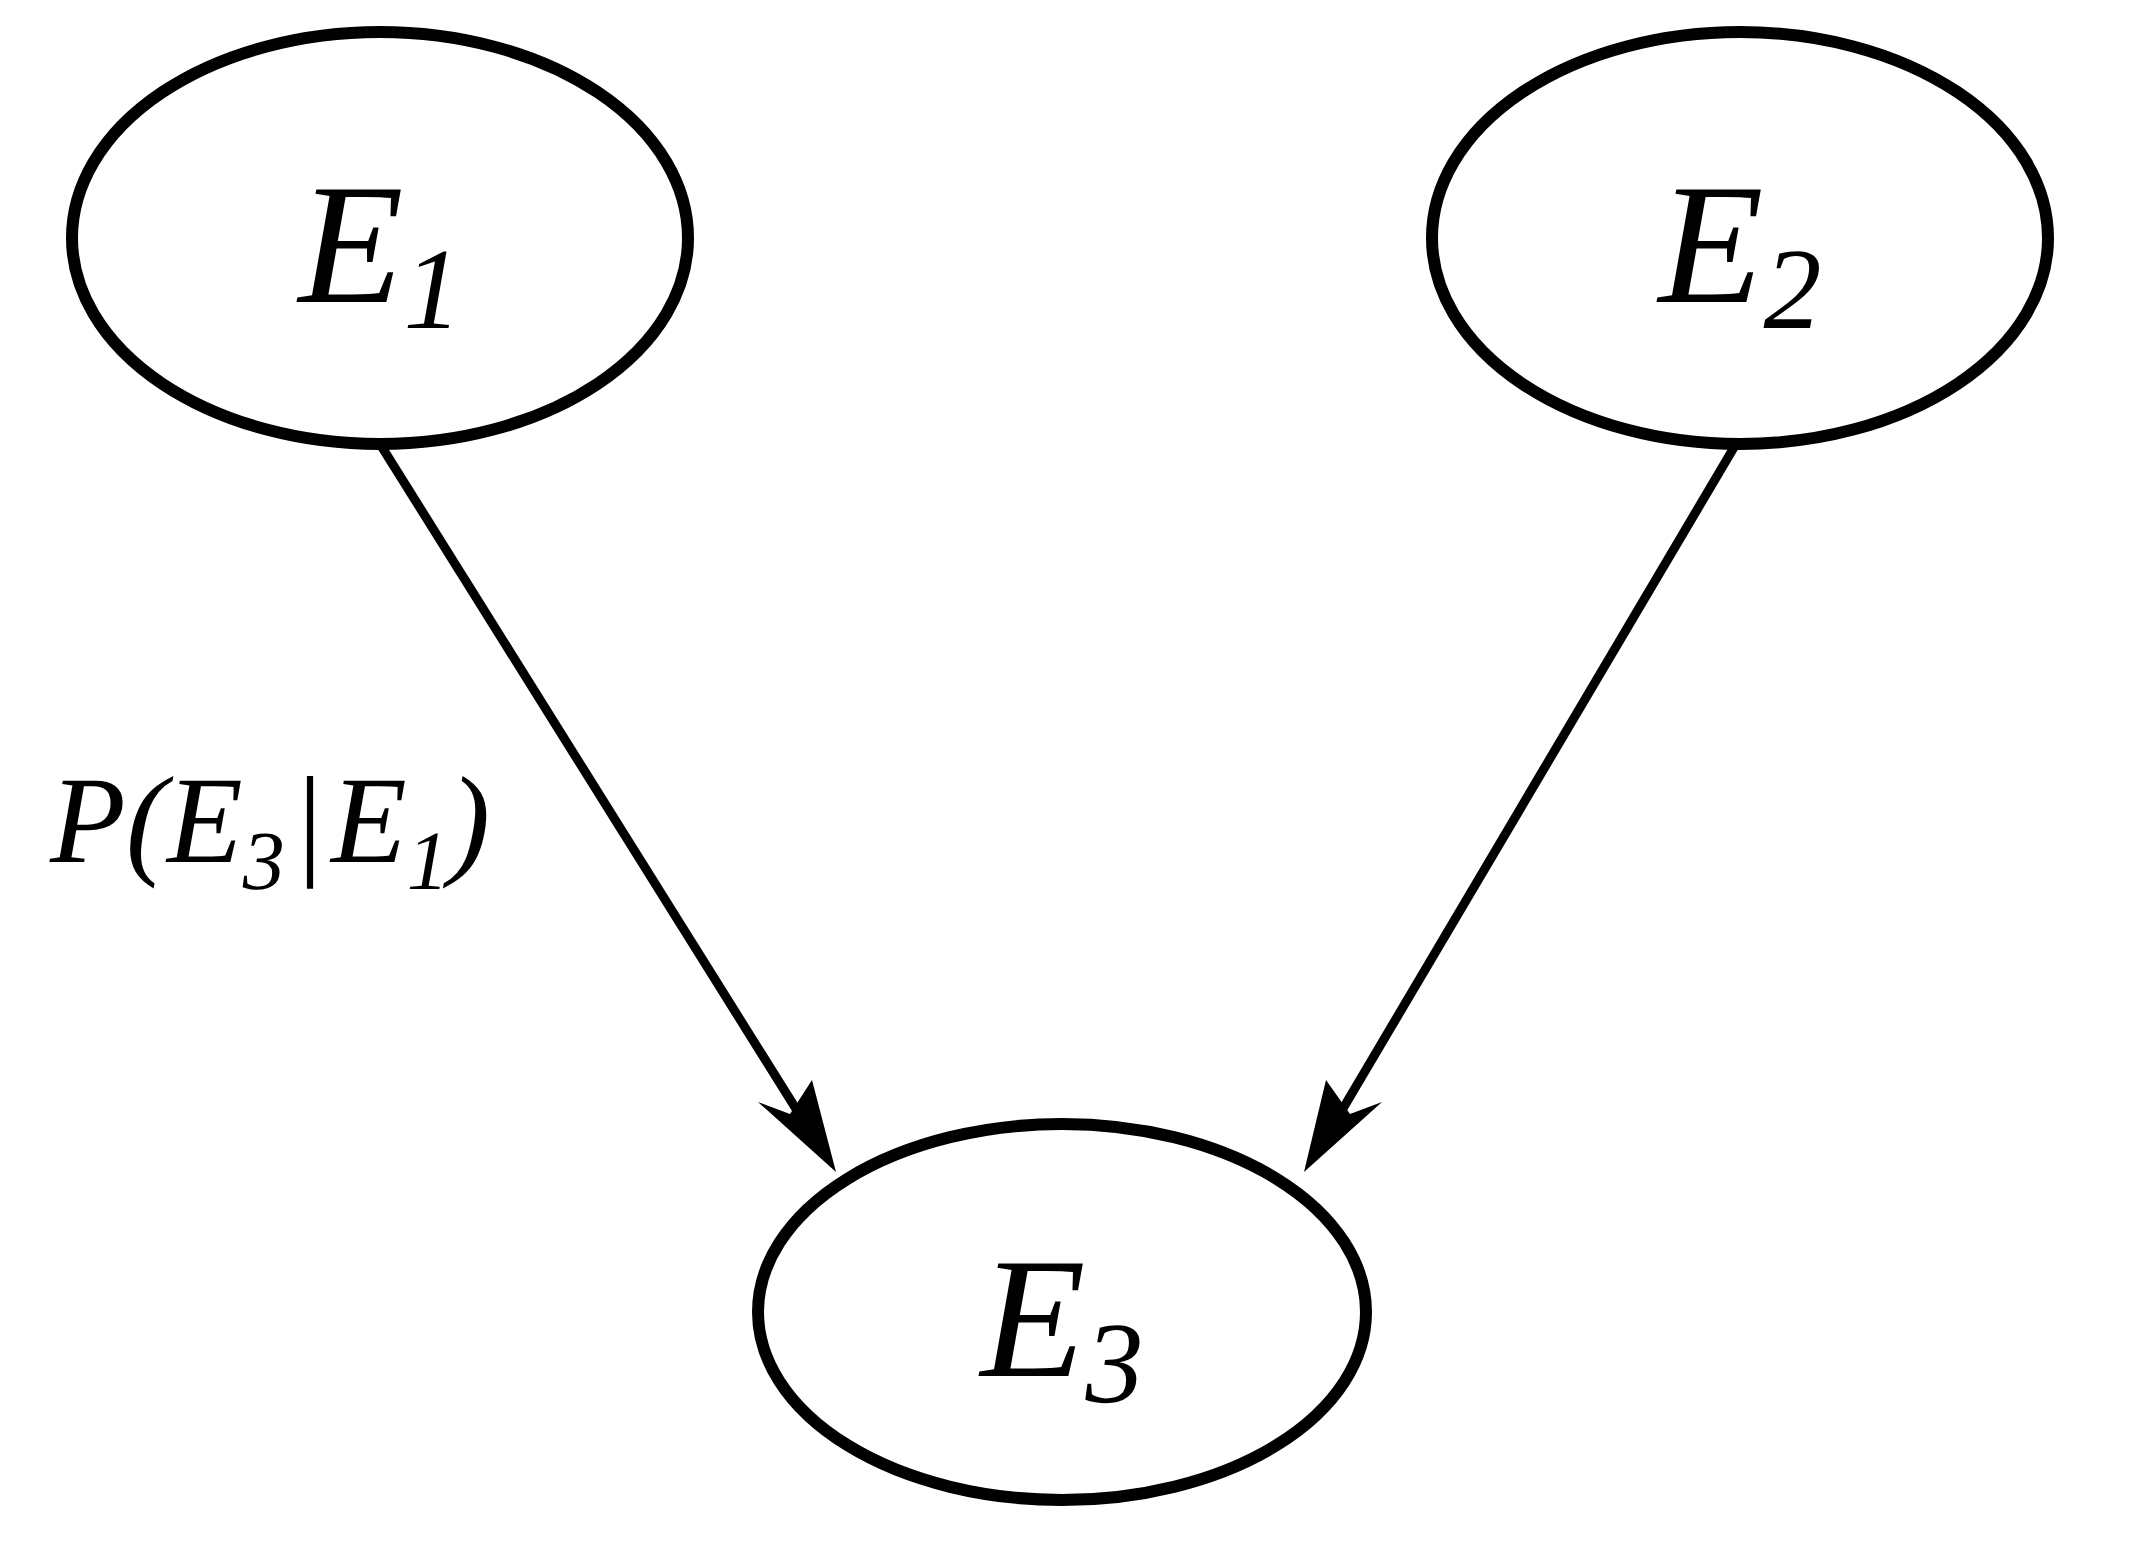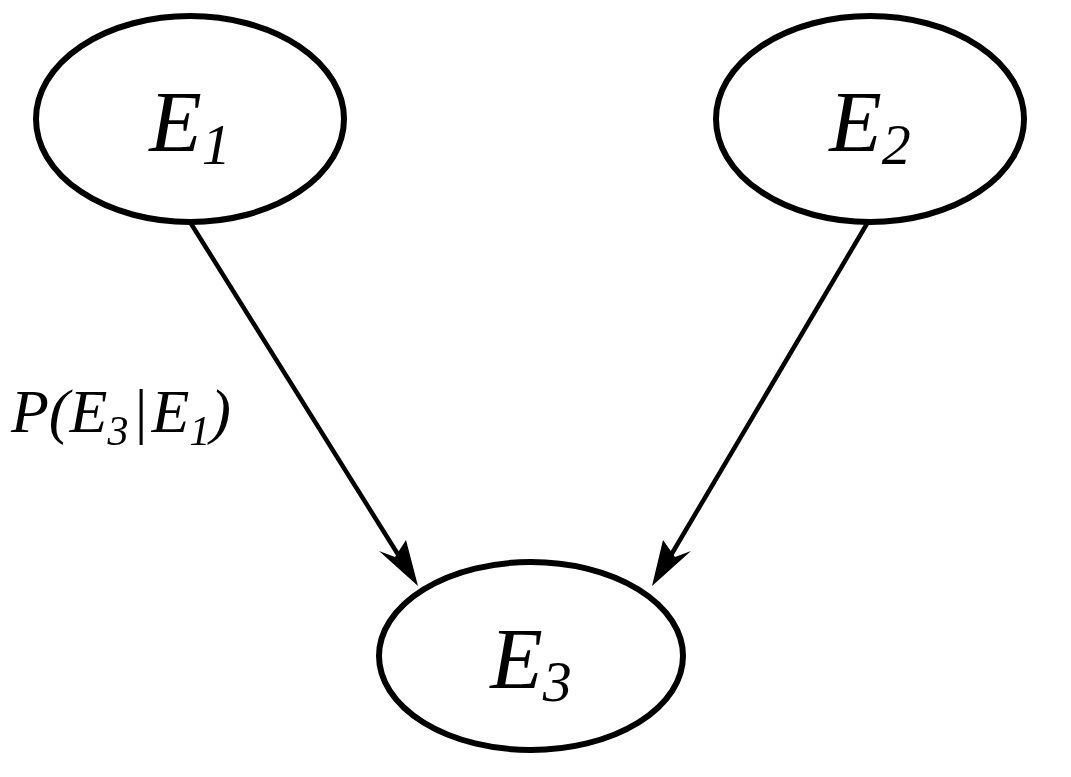--- a/index.html
+++ b/index.html
@@ -99,16 +99,16 @@
       <text class="node-label" x="870" y="122"><tspan>E</tspan><tspan class="sub" dy="22">2</tspan></text>
     </g>
 
     <g>
       <ellipse class="node-ellipse" cx="531" cy="656" rx="152" ry="94"></ellipse>
       <text class="node-label" x="531" y="659"><tspan>E</tspan><tspan class="sub" dy="22">3</tspan></text>
     </g>
 
   </svg>
 
-  <div class="label-box edge-label" style="left:11px; top:380px;"><span>P(</span><span>E</span><sub class="sub">3</sub><span class="bar">|</span><span>E</span><sub class="sub">1</sub><span>)</span></div>
+  <div class="label-box edge-label" style="left:25px; top:380px;"><span>P(</span><span>E</span><sub class="sub">3</sub><span class="bar">|</span><span>E</span><sub class="sub">1</sub><span>)</span></div>
 
 
 </div>
 
 </body></html>

